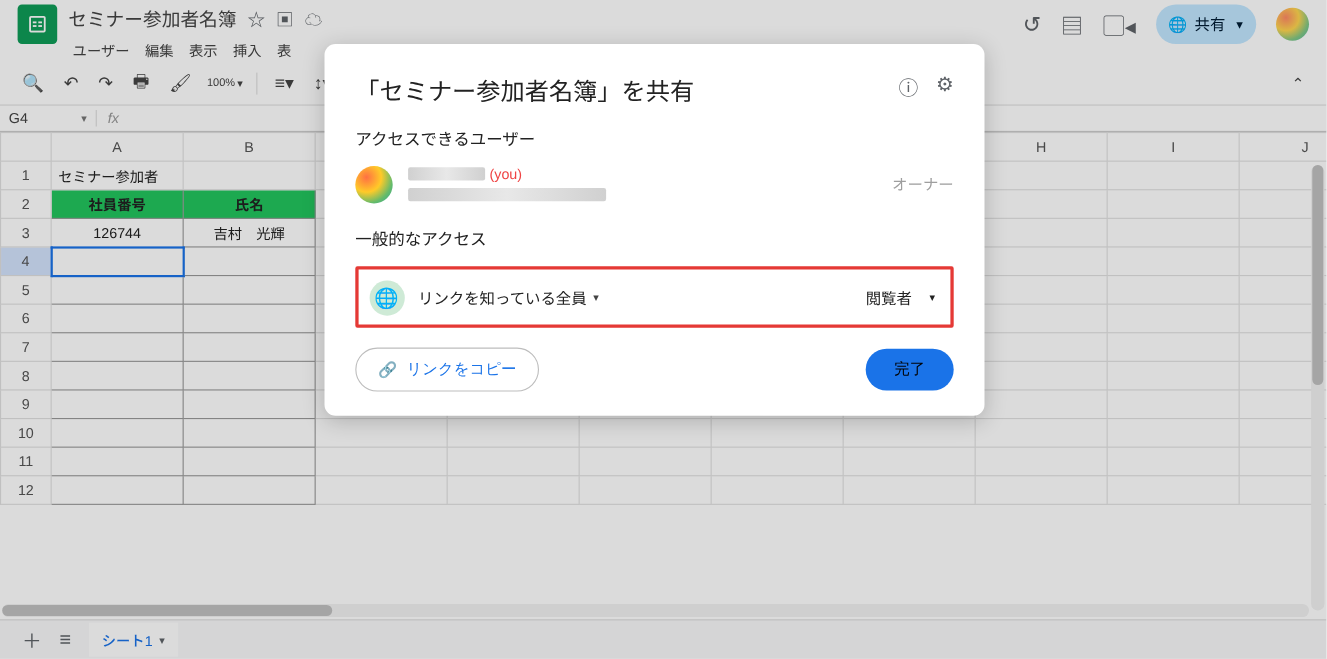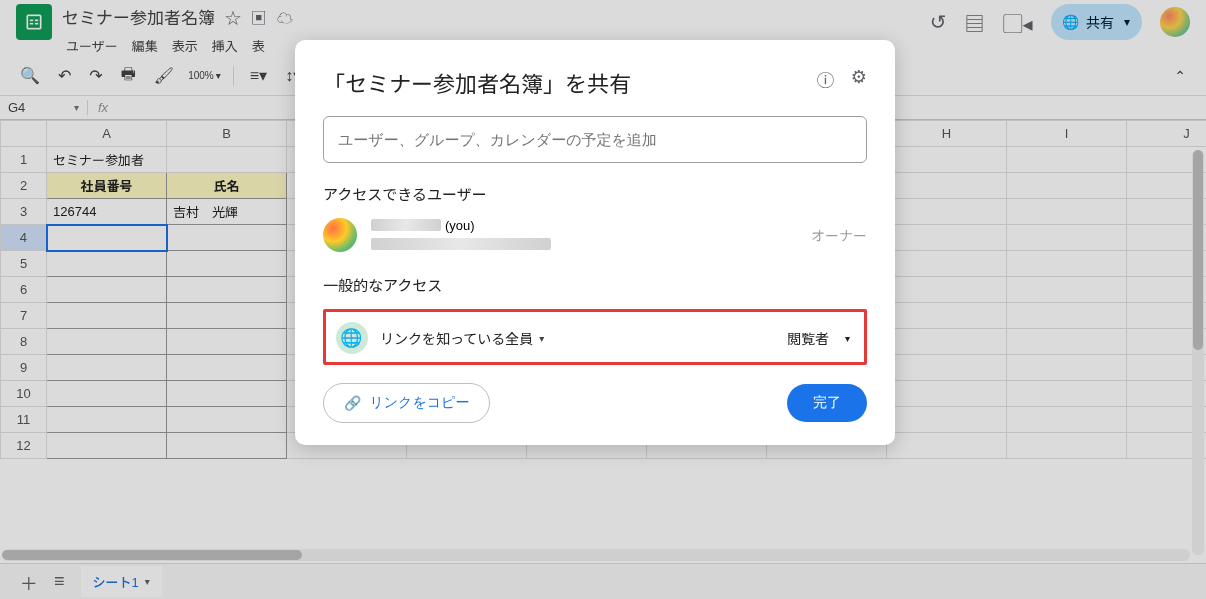--- a/index.html
+++ b/index.html
@@ -35,22 +35,22 @@
 .fx { font-style: italic; color: #999; padding: 0 10px; font-size: 13px; }
 
 
 .sheet-area { position: relative; height: calc(100% - 34px - 22px - 40px - 24px - 36px); overflow: hidden; }
 .grid { border-collapse: collapse; width: 100%; table-layout: fixed; }
 .grid th, .grid td { border: 1px solid #e0e0e0; height: 26px; font-size: 13px; color: #222; background: #fff; }
 .grid thead th { background: #fff; font-weight: normal; color: #555; }
 .grid thead th.corner { width: 46px; }
 .grid tbody th.row-hdr { width: 46px; background: #fff; font-weight: normal; color: #555; text-align: center;}
 .grid td { padding: 0 6px; }
-.grid td.content-hdr { background: #fef9c3; text-align: center; font-weight: bold; border: 1px solid #999;}
-.grid td.content-cell { border: 1px solid #999; }
+.grid td.content-hdr { background: #22c55e; text-align: center; font-weight: bold; border: 1px solid #999;}
+.grid td.content-cell { border: 1px solid #999; text-align: center;}
 .grid td.selected { border: 2px solid #1a73e8; }
 .col-w { width: 120px; }
 
 
 .tabs { position: absolute; bottom: 0; left: 0; right: 0; height: 36px; display: flex; align-items: center; padding: 0 20px; gap: 16px; background: #f8f9fa; border-top: 1px solid #ddd;}
 .tab-btn { color: #5f6368; font-size: 18px; }
 .sheet-tab { background: #fff; padding: 6px 12px; font-size: 13px; color: #1a73e8; font-weight: 500; border-radius: 0; display: flex; align-items: center; gap: 6px; }
 .sheet-tab .chev { color: #5f6368; font-size: 10px; }
 
 
@@ -61,36 +61,36 @@
 .dlg-head { display: flex; margin-bottom: 18px; }
 .dlg-title { font-size: 22px; color: #222; flex: 1; }
 .dlg-hdr-icon { color: #5f6368; font-size: 18px; margin-left: 16px; }
 .add-input { width: 100%; border: 1px solid #9e9e9e; border-radius: 6px; padding: 14px 14px; font-size: 15px; color: #5f6368; margin-bottom: 20px; }
 .section-label { font-size: 15px; color: #222; margin-bottom: 14px; }
 .user-row { display: flex; align-items: center; gap: 14px; margin-bottom: 22px; }
 .user-ava { width: 34px; height: 34px; border-radius: 50%; background: radial-gradient(circle at 30% 30%, #ff7043, #ffca28 40%, #66bb6a 70%, #26a69a); }
 .user-text { flex: 1; }
 .user-name-line { height: 14px; display: flex; align-items: center; gap: 4px; }
 .blur-bar { background: linear-gradient(90deg, #d0d0d0, #e8e8e8, #d0d0d0); height: 12px; border-radius: 2px; }
-.you-tag { font-size: 13px; color: #000000; }
+.you-tag { font-size: 13px; color: #ef4444; }
 .user-email-line { height: 14px; margin-top: 6px; }
 .owner-label { color: #9e9e9e; font-size: 14px; }
 
 .general-box { border: 3px solid #e53935; border-radius: 2px; padding: 10px 10px 8px 10px; display: flex; align-items: center; gap: 12px; margin-top: 6px; margin-bottom: 18px; }
 .globe-badge { width: 32px; height: 32px; border-radius: 50%; background: #ceead6; display: flex; align-items: center; justify-content: center; color: #188038; font-size: 18px; }
 .gen-text { flex: 1; }
 .gen-title { font-size: 14px; color: #222; display: flex; align-items: center; gap: 6px; }
 .gen-title .chev { font-size: 10px; color: #444; }
 .gen-desc { font-size: 12px; color: #5f6368; margin-top: 2px; line-height: 1.3; }
 .role-select { font-size: 14px; color: #222; display: flex; align-items: center; gap: 16px; padding: 6px 4px;}
 .role-select .chev { font-size: 10px; }
 
 .dlg-footer { display: flex; align-items: center; justify-content: space-between; margin-top: 8px; }
 .copy-link { border: 1px solid #bdbdbd; border-radius: 22px; padding: 10px 20px; font-size: 14px; color: #1a73e8; display: flex; align-items: center; gap: 8px; background: #fff; }
-.done-btn { background: #1a73e8; color: #ffffff; border-radius: 22px; padding: 10px 26px; font-size: 14px; border: none; }
+.done-btn { background: #1a73e8; color: #000000; border-radius: 22px; padding: 10px 26px; font-size: 14px; border: none; }
 
 .scrollbar-v { position: absolute; right: 2px; top: 150px; bottom: 44px; width: 12px; background: #f1f1f1; border-radius: 6px; }
 .scrollbar-v .thumb { position: absolute; left: 1px; right: 1px; top: 0; height: 200px; background: #c1c1c1; border-radius: 5px; }
 .scrollbar-h { position: absolute; left: 2px; right: 16px; bottom: 38px; height: 12px; background: #f1f1f1; border-radius: 6px; }
 .scrollbar-h .thumb { position: absolute; top: 1px; bottom: 1px; left: 0; width: 300px; background: #c1c1c1; border-radius: 5px; }
 
 </style>
 </head>
 <body>
 
@@ -371,21 +371,20 @@
 </div>
 
 <div class="overlay"></div>
 
 <div class="dialog">
   <div class="dlg-head">
     <span class="dlg-title">「セミナー参加者名簿」を共有</span>
     <span class="dlg-hdr-icon">ⓘ</span>
     <span class="dlg-hdr-icon">⚙</span>
   </div>
-  <input class="add-input" placeholder="ユーザー、グループ、カレンダーの予定を追加" style="">
   <div class="section-label">アクセスできるユーザー</div>
   <div class="user-row">
     <div class="user-ava"></div>
     <div class="user-text">
       <div class="user-name-line">
         <div class="blur-bar" style="width:70px;"></div>
         <span class="you-tag">(you)</span>
       </div>
       <div class="user-email-line">
           <div class="blur-bar" style="width:180px;"></div>

